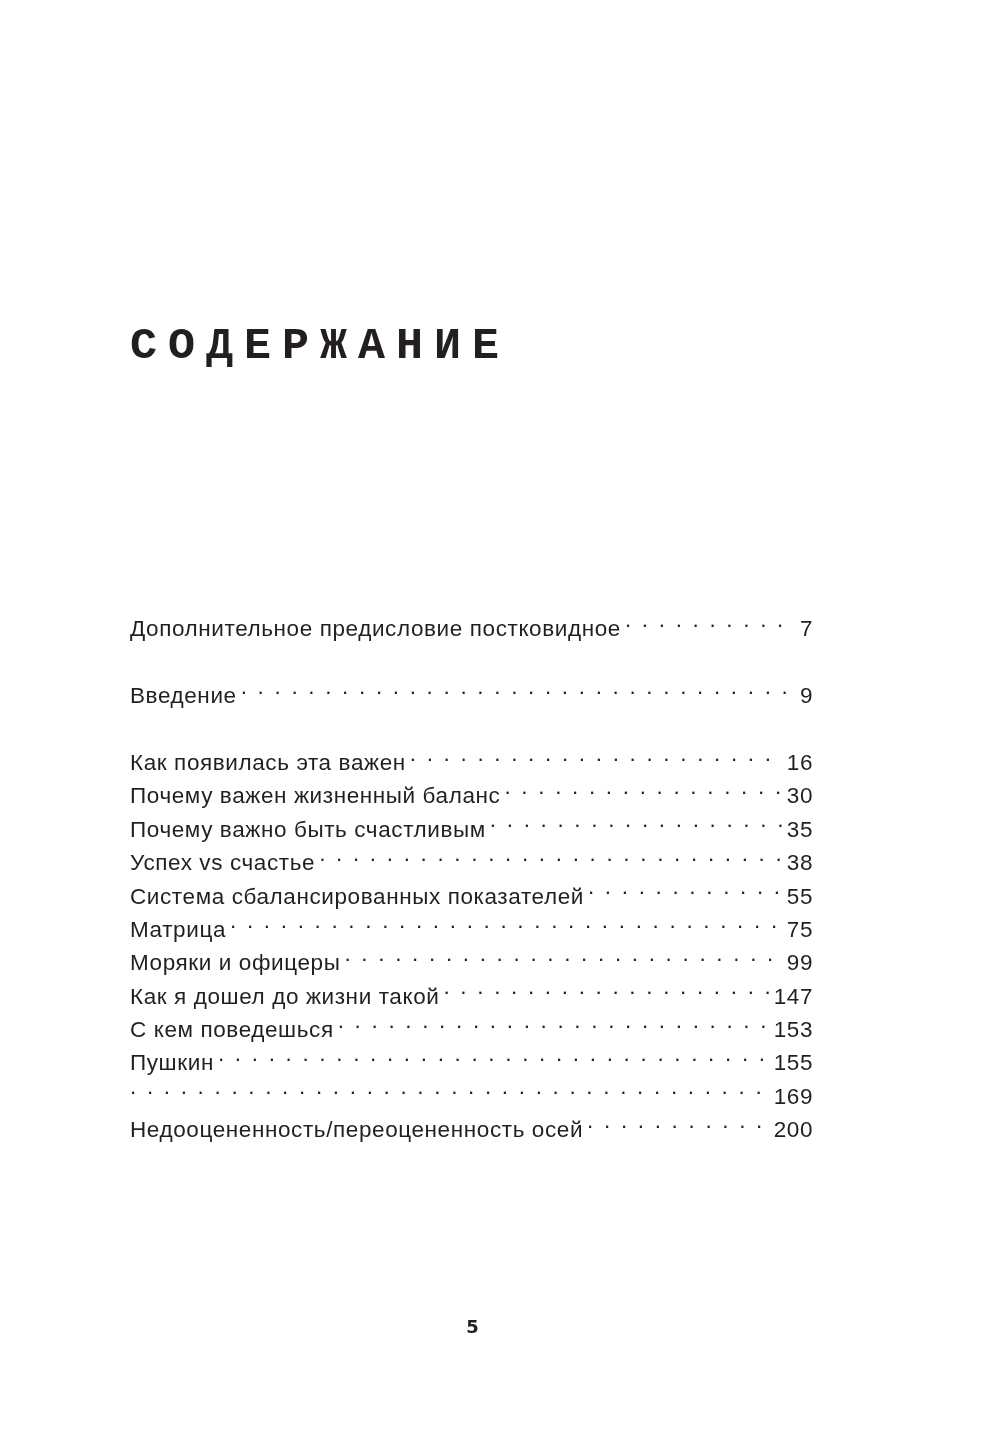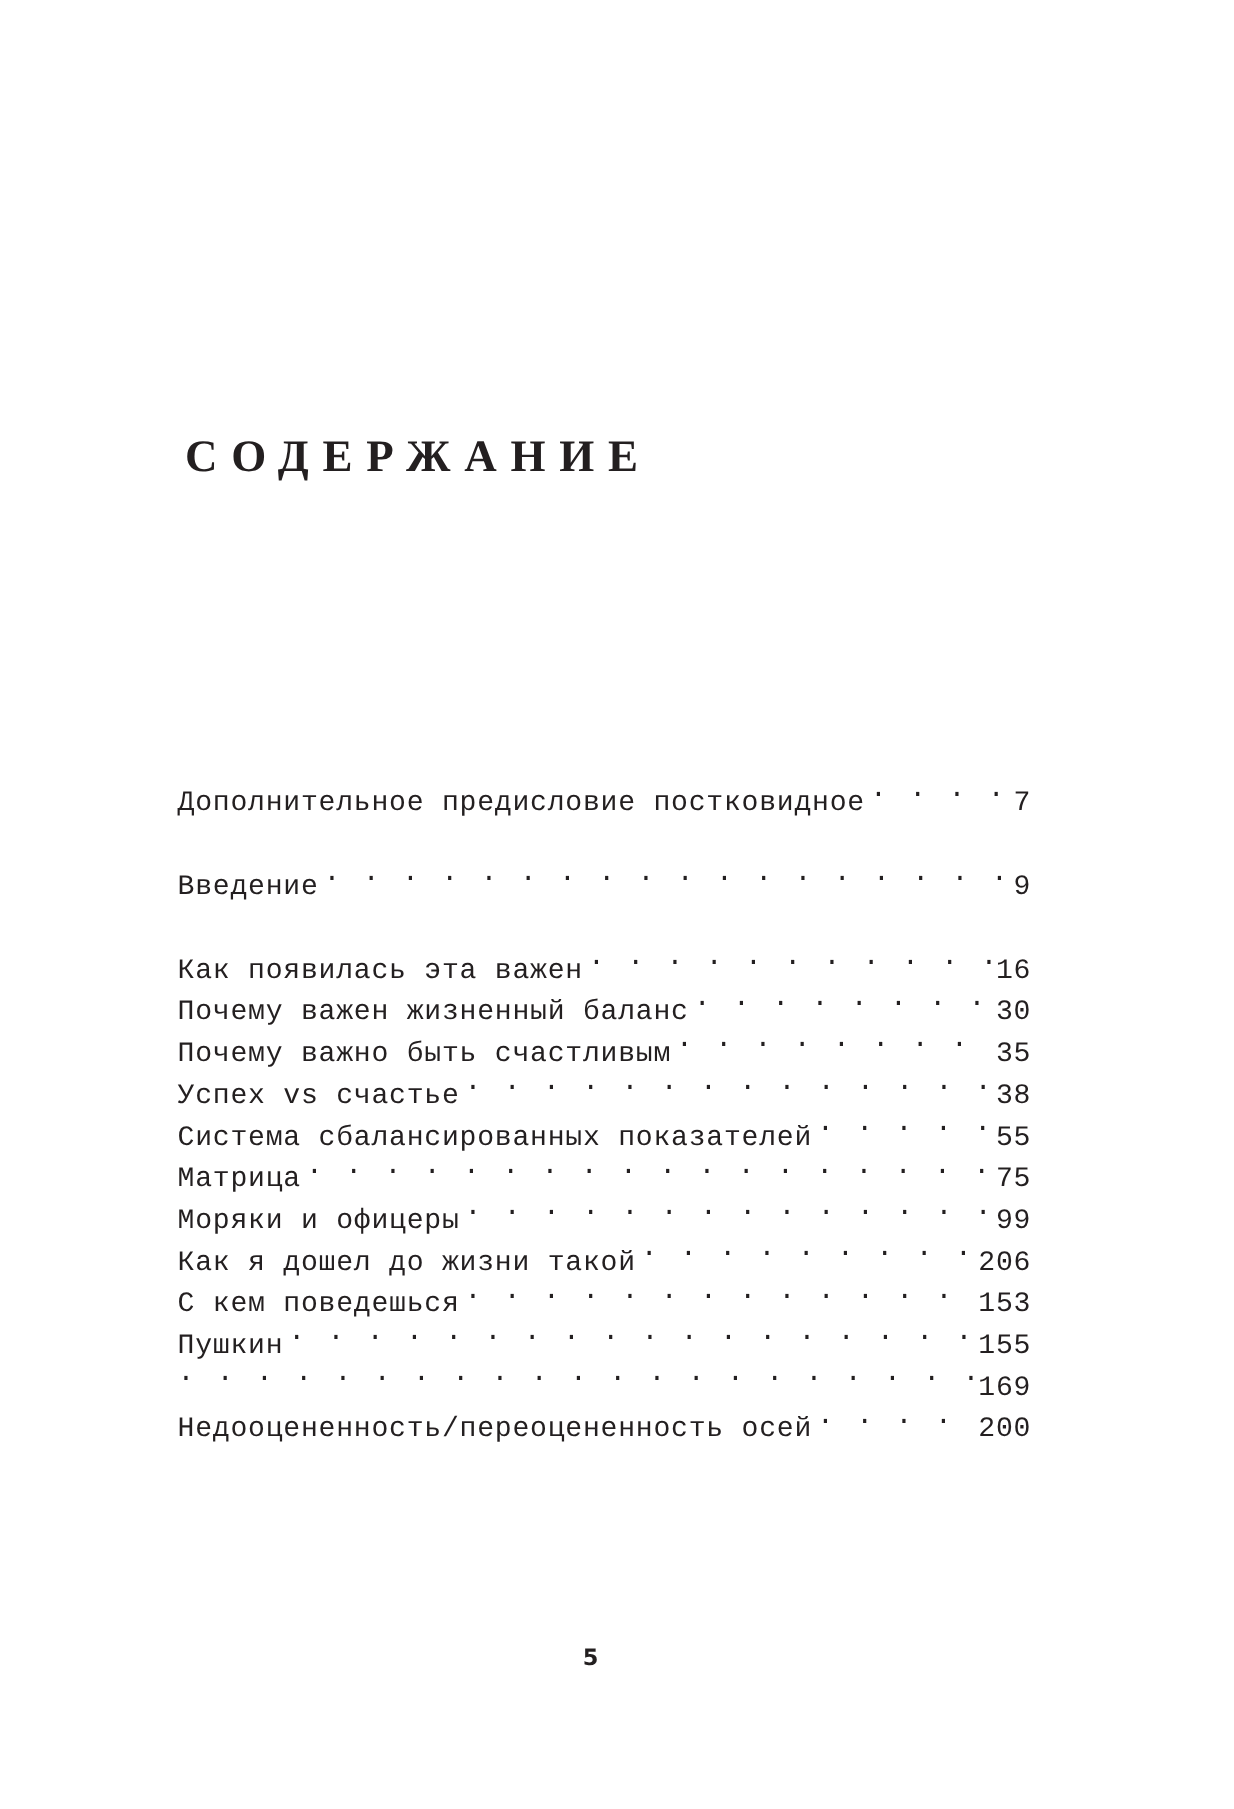--- a/index.html
+++ b/index.html
@@ -18,37 +18,37 @@
       position: absolute;
       left: 0; top: 0;
       width: 987px;
       height: 1447px;
       background: #ffffff;
     }
     .title {
       position: absolute;
       left: 130px;
       top: 322px;
-      margin: 18px;
-      font-family: Liberation Serif, serif;
+      margin: 0;
+      font-family: Liberation Mono, monospace;
       font-weight: bold;
-      font-size: 36px;
+      font-size: 45px;
       letter-spacing: 11px;
       line-height: 50px;
       color: #231f20;
     }
     .toc {
       position: absolute;
       left: 130px;
       top: 603px;
       width: 683px;
-      margin: 12px;
+      margin: 0;
       padding: 0;
       list-style: none;
-      font-family: Liberation Mono, monospace;
+      font-family: Liberation Sans, sans-serif;
       font-size: 22.5px;
       color: #231f20;
     }
     .toc-item {
       display: flex;
       align-items: baseline;
       height: 33.4px;
       line-height: 33.4px;
       white-space: nowrap;
       letter-spacing: 0.6px;
@@ -140,21 +140,21 @@
       <span class="toc-page">75</span>
     </li>
     <li class="toc-item">
       <span class="toc-label">Моряки и офицеры</span>
       <span class="toc-leader"></span>
       <span class="toc-page">99</span>
     </li>
     <li class="toc-item">
       <span class="toc-label">Как я дошел до жизни такой</span>
       <span class="toc-leader"></span>
-      <span class="toc-page">206</span>
+      <span class="toc-page">147</span>
     </li>
     <li class="toc-item">
       <span class="toc-label">С кем поведешься</span>
       <span class="toc-leader"></span>
       <span class="toc-page">153</span>
     </li>
     <li class="toc-item">
       <span class="toc-label">Пушкин</span>
       <span class="toc-leader"></span>
       <span class="toc-page">155</span>

